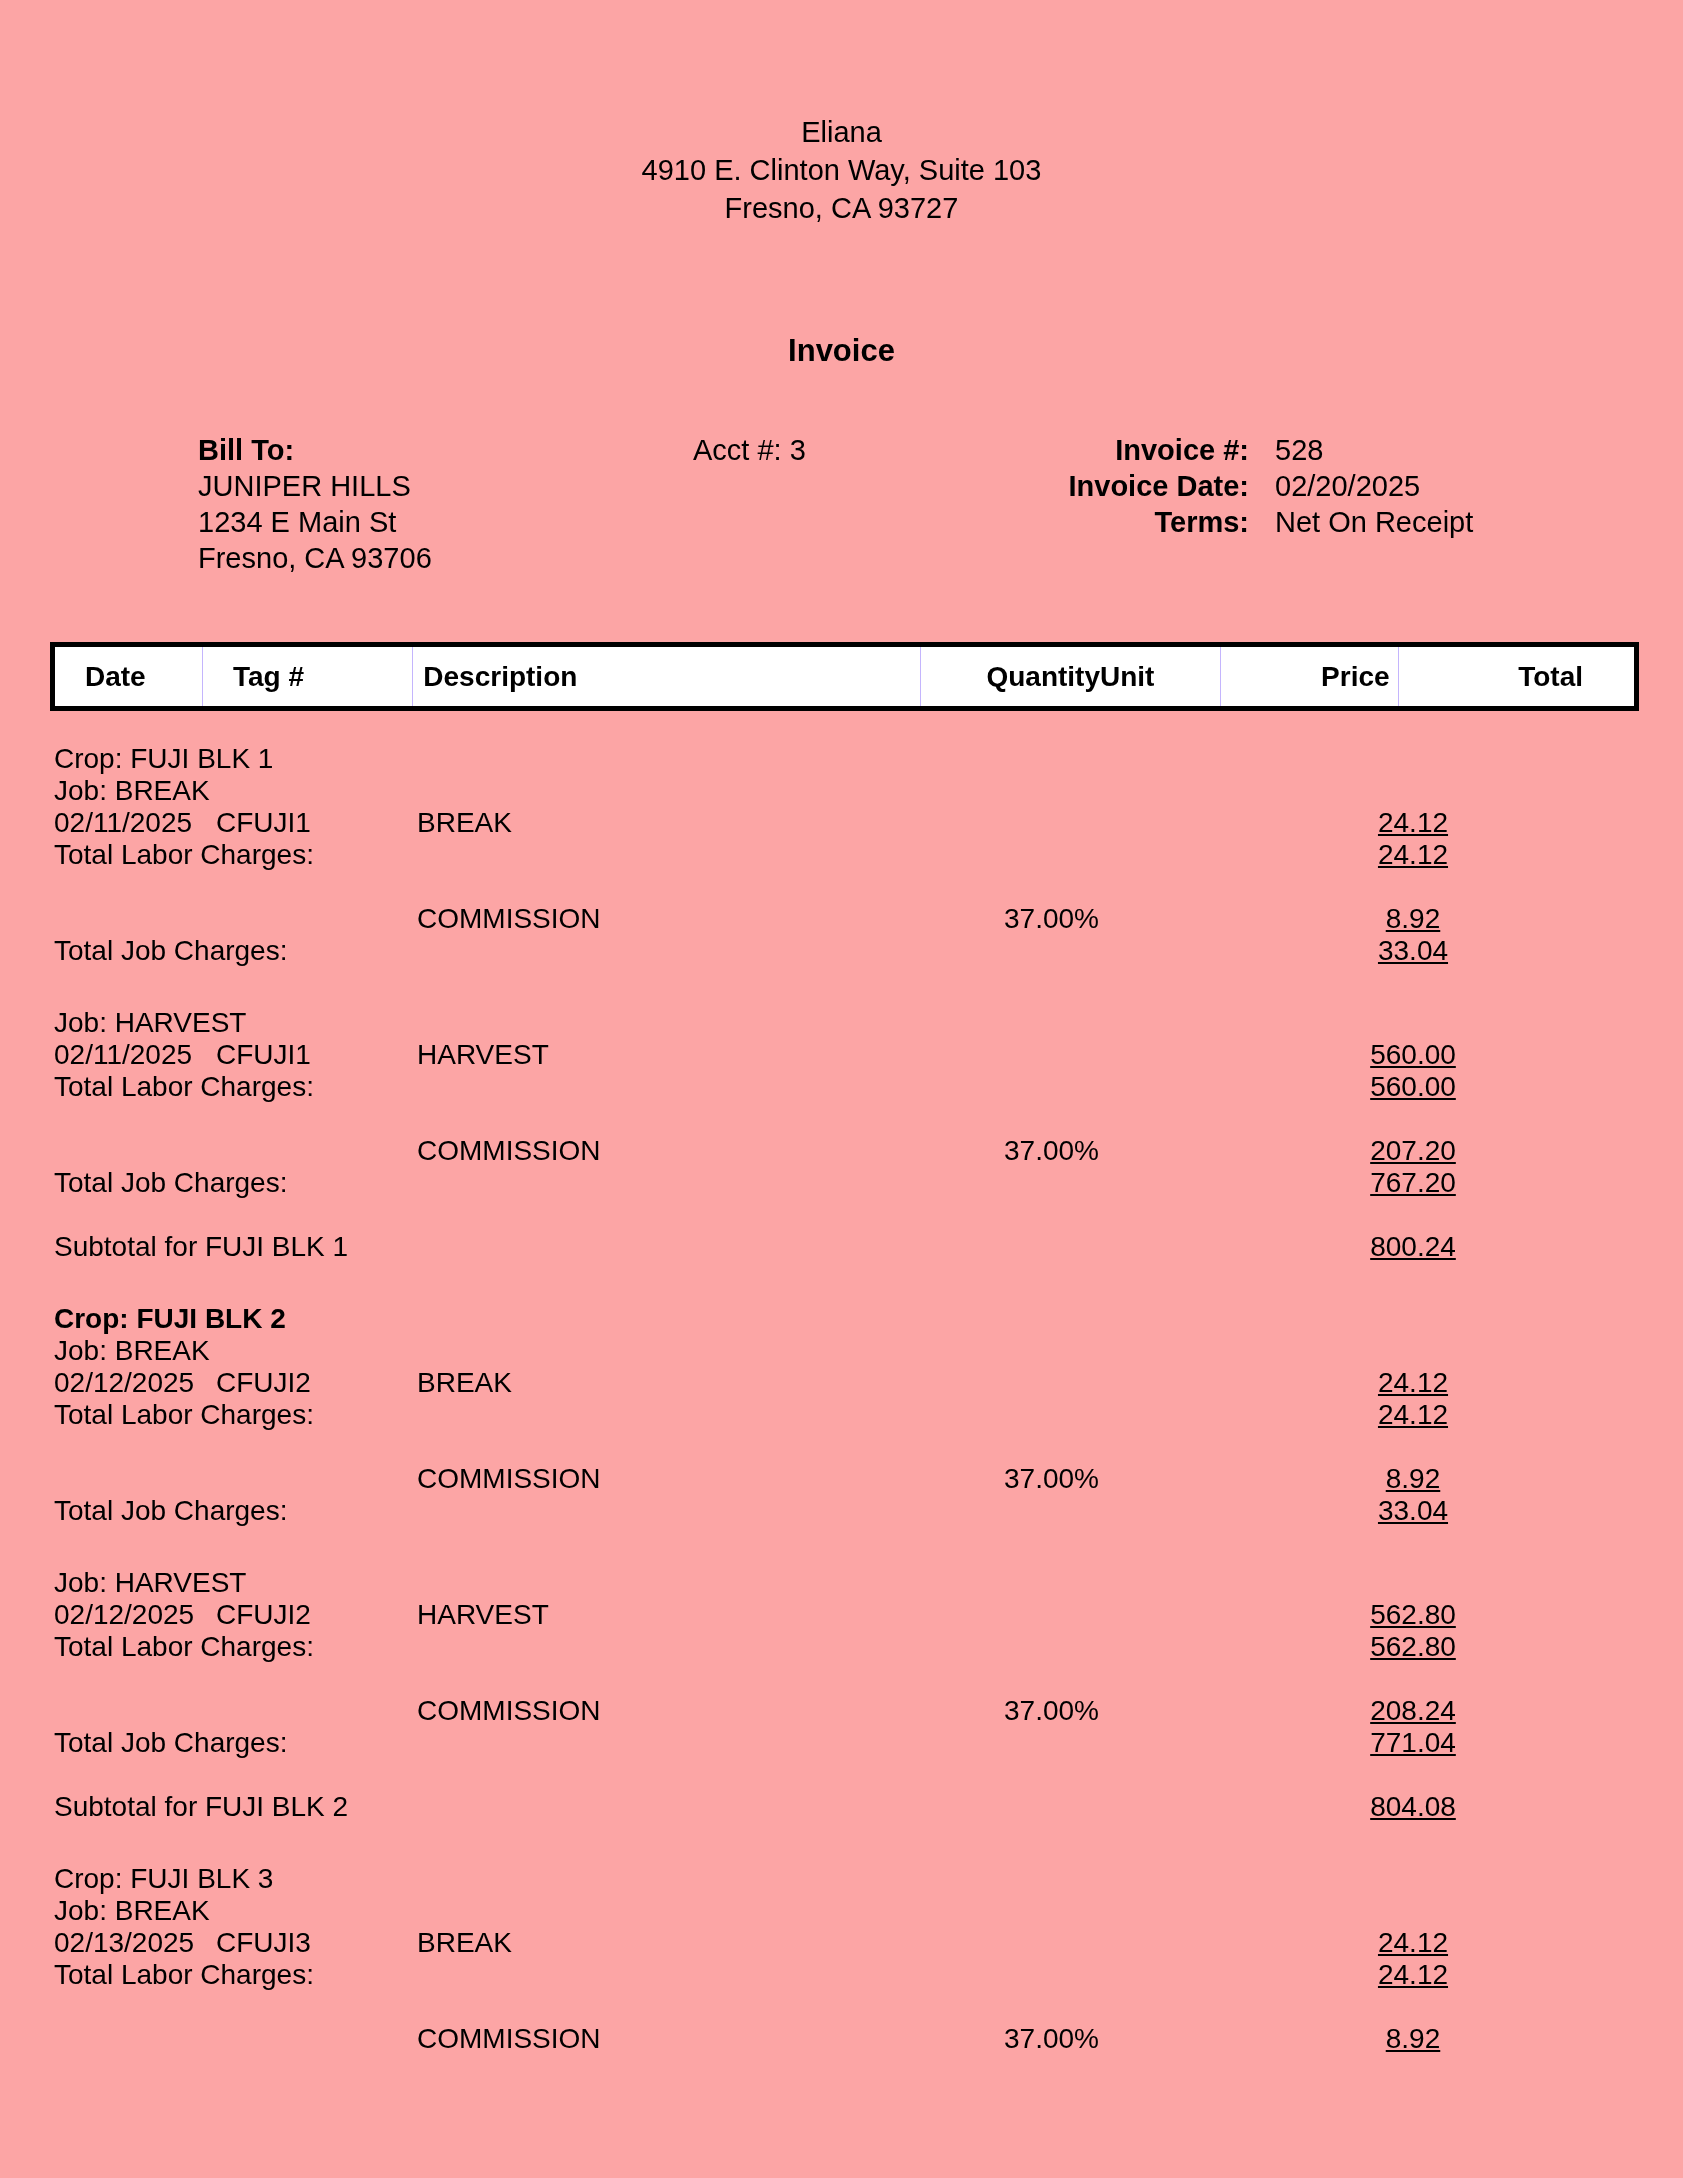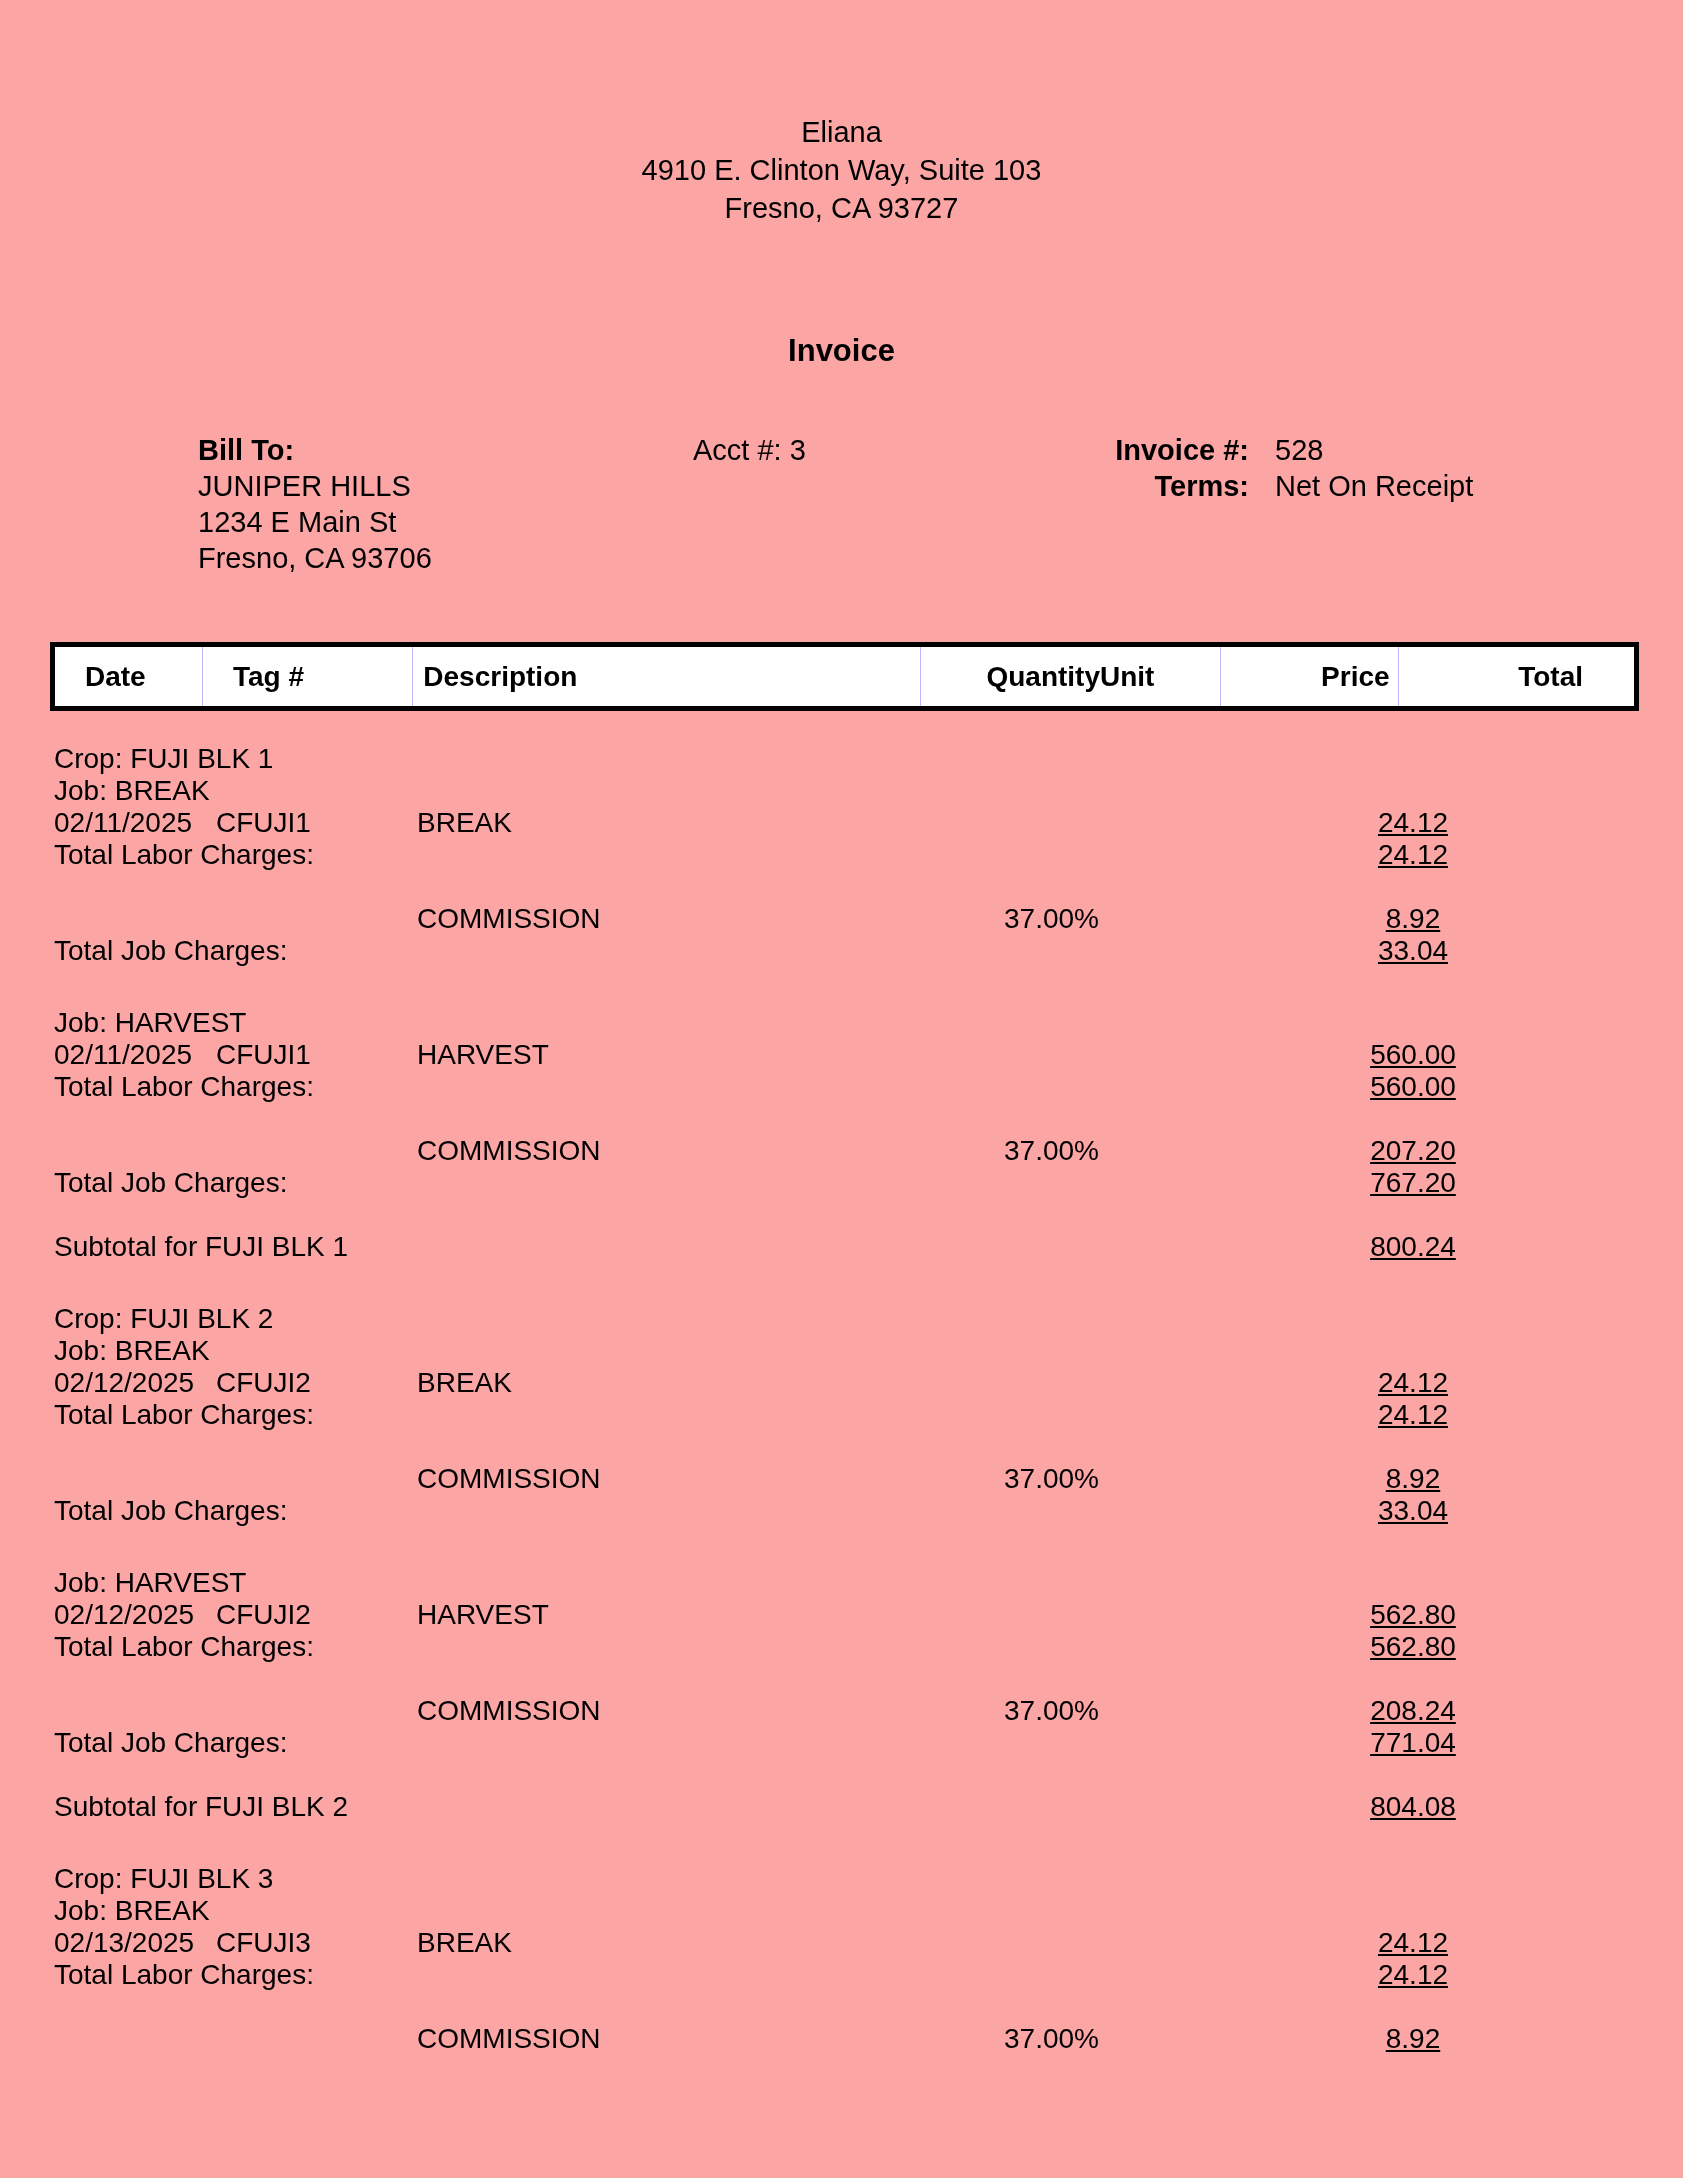--- a/index.html
+++ b/index.html
@@ -74,20 +74,24 @@
     <span>Acct #:</span>
     <span>3</span>
   </div>
 
   <div class="meta">
     <div class="meta-row">
       <span class="meta-label">Invoice #:</span>
       <span class="meta-value">528</span>
     </div>
     <div class="meta-row">
+      <span class="meta-label">Invoice Date:</span>
+      <span class="meta-value">02/20/2025</span>
+    </div>
+    <div class="meta-row">
       <span class="meta-label">Terms:</span>
       <span class="meta-value">Net On Receipt</span>
     </div>
   </div>
 
   <div class="thead">
     <div class="th th-date">Date</div>
     <div class="th th-tag">Tag #</div>
     <div class="th th-desc">Description</div>
     <div class="th th-qty">
@@ -143,21 +147,21 @@
         <span class="cell c-total">207.20</span>
       </div>
       <div class="row">
         <span class="cell c-left">Total Job Charges:</span>
         <span class="cell c-total">767.20</span>
       </div>
       <div class="row" style="margin-top: 32px;">
         <span class="cell c-left">Subtotal for FUJI BLK 1</span>
         <span class="cell c-total">800.24</span>
       </div>
-      <div class="row" style="margin-top: 40px;">
+      <div class="row" style="margin-top: 40px; font-weight: bold;">
         <span class="cell c-left">Crop: FUJI BLK 2</span>
       </div>
       <div class="row">
         <span class="cell c-left">Job: BREAK</span>
       </div>
       <div class="row">
         <span class="cell c-left">02/12/2025</span>
         <span class="cell c-tag">CFUJI2</span>
         <span class="cell c-desc">BREAK</span>
         <span class="cell c-total">24.12</span>

